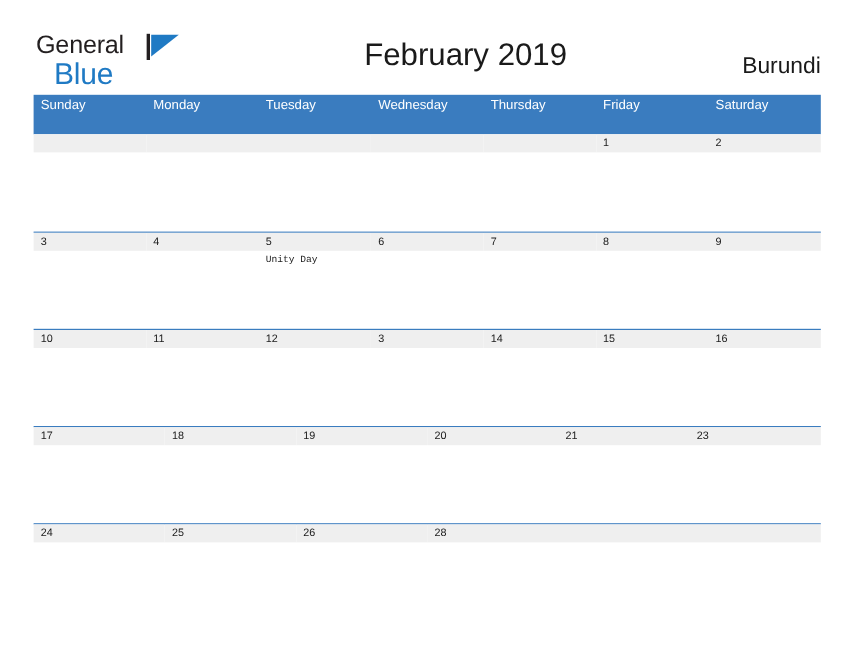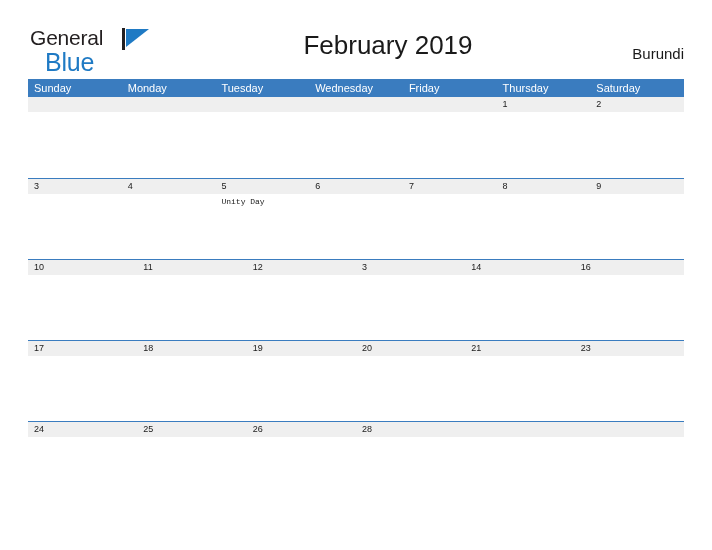--- a/index.html
+++ b/index.html
@@ -64,35 +64,35 @@
     color: #1a1a1a;
     font-weight: normal;
     margin: 0;
     letter-spacing: 0px;
     padding-left: 32px;
   }
   .country-label {
     position: absolute;
     right: 28px;
     top: 45px;
-    font-size: 15px;
+    font-size: 19px;
     color: #1a1a1a;
   }
 
   
   .calendar {
     position: absolute;
     left: 28px;
     top: 79px;
     width: 656px;
   }
   .weekday-header {
     display: flex;
     background: #3a7cbf;
-    height: 18px;
+    height: 33px;
   }
   .weekday-cell {
     flex: 1 1 0;
     color: #ffffff;
     font-size: 11px;
     line-height: 18px;
     padding-left: 6px;
     box-sizing: border-box;
     white-space: nowrap;
   }
@@ -160,22 +160,22 @@
   <div class="country-label">Burundi</div>
 </div>
 
 <div class="calendar">
 
   <div class="weekday-header">
     <div class="weekday-cell">Sunday</div>
     <div class="weekday-cell">Monday</div>
     <div class="weekday-cell">Tuesday</div>
     <div class="weekday-cell">Wednesday</div>
+    <div class="weekday-cell">Thursday</div>
     <div class="weekday-cell">Friday</div>
-    <div class="weekday-cell">Thursday</div>
     <div class="weekday-cell">Saturday</div>
   </div>
 
   <div id="weeks-container">
       <div class="week-row">
         <div class="day-cell">
           <div class="day-band">
             <span class="day-number"></span>
           </div>
           <div class="day-events"></div>
@@ -289,20 +289,26 @@
           <div class="day-events"></div>
         </div>
         <div class="day-cell">
           <div class="day-band">
             <span class="day-number">14</span>
           </div>
           <div class="day-events"></div>
         </div>
         <div class="day-cell">
           <div class="day-band">
+            <span class="day-number">15</span>
+          </div>
+          <div class="day-events"></div>
+        </div>
+        <div class="day-cell">
+          <div class="day-band">
             <span class="day-number">16</span>
           </div>
           <div class="day-events"></div>
         </div>
       </div>
       <div class="week-row">
         <div class="day-cell">
           <div class="day-band">
             <span class="day-number">17</span>
           </div>

